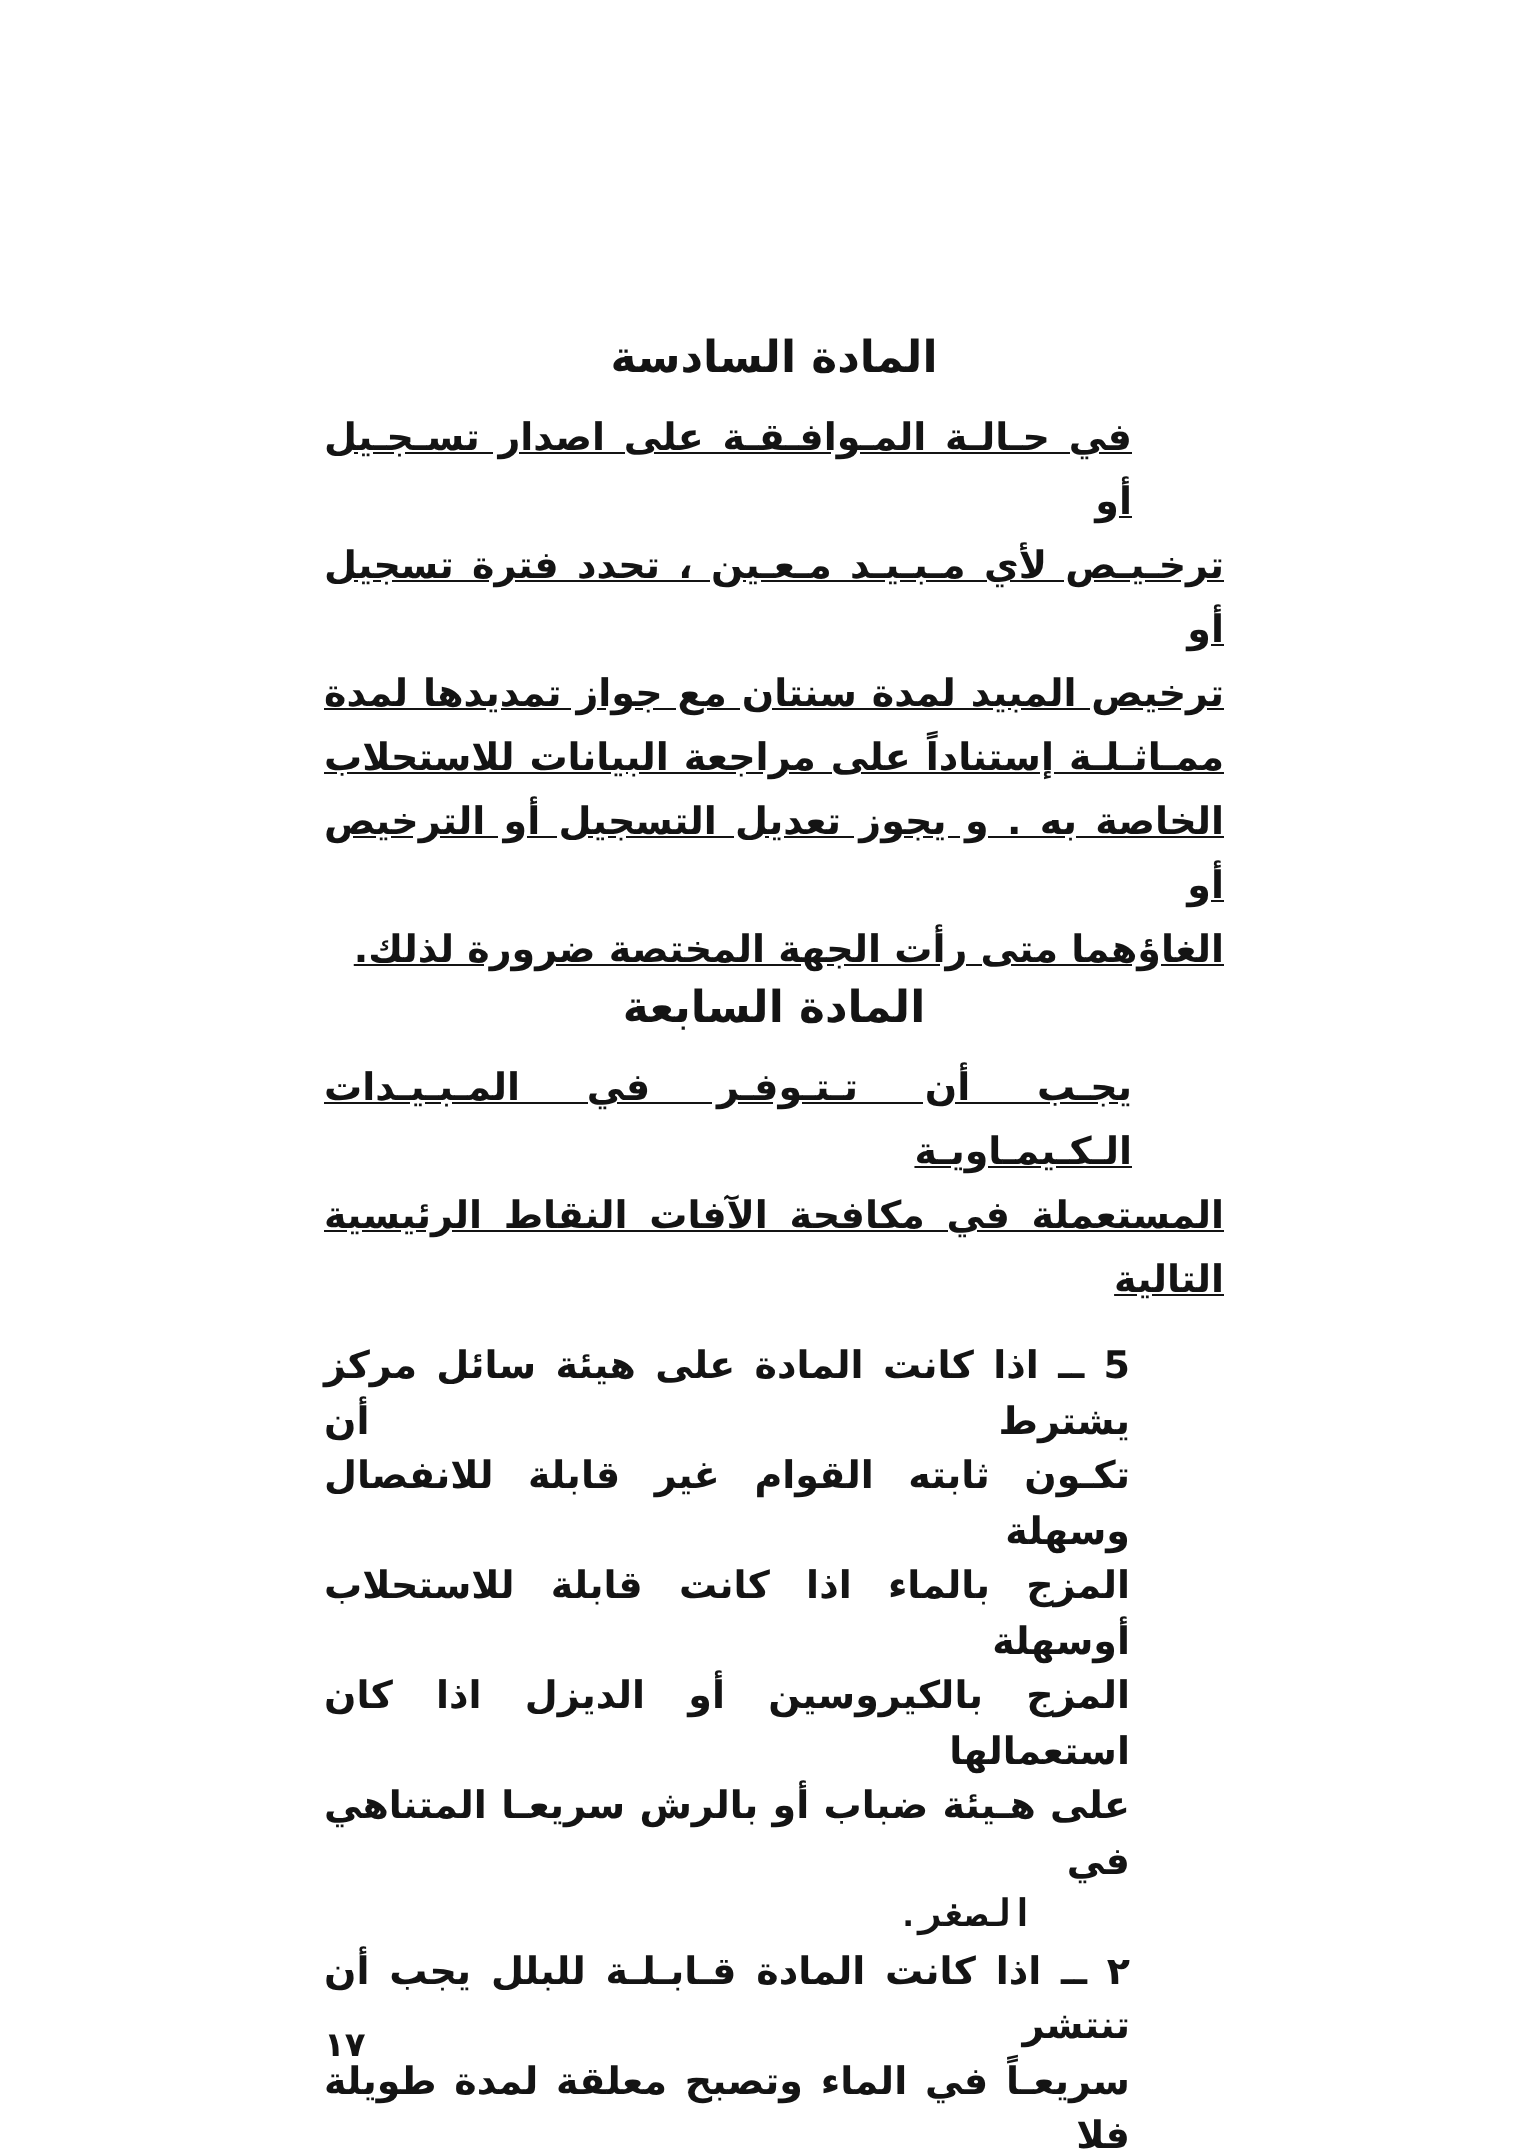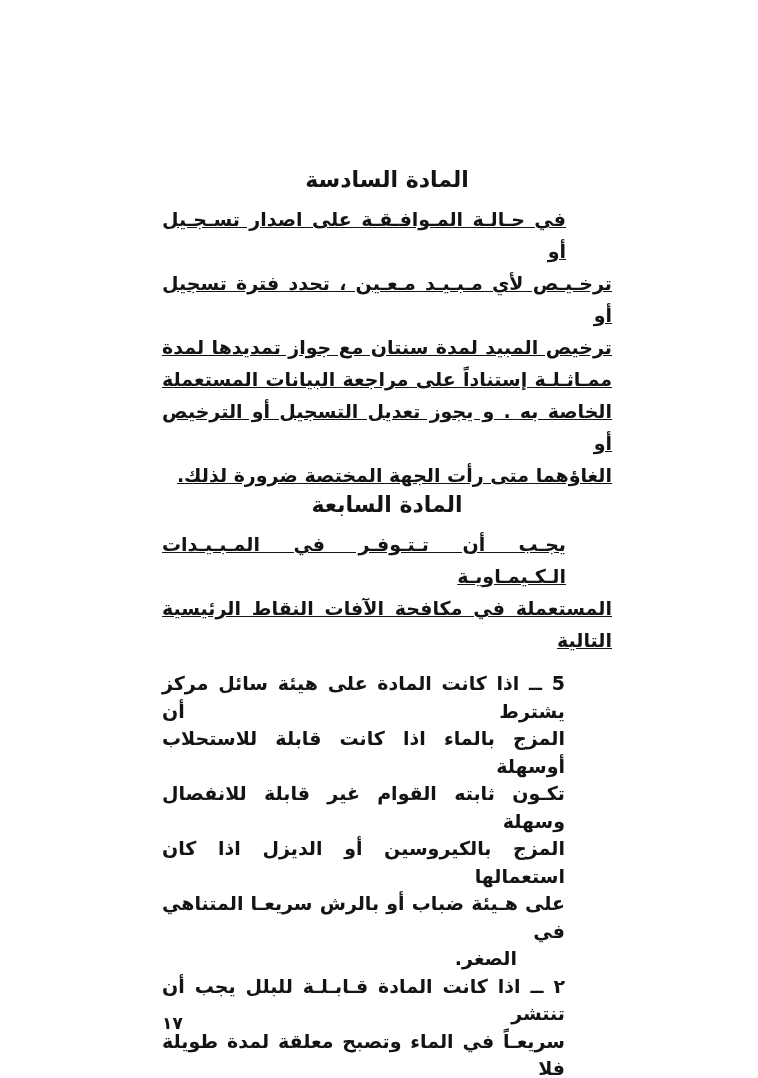--- a/index.html
+++ b/index.html
@@ -60,20 +60,21 @@
   .item-line {
     font-size: 19px;
     font-weight: bold;
     line-height: 27.5px;
     text-align: justify;
     text-align-last: justify;
   }
   .item-line.last {
     text-align-last: right;
     padding-right: 48px;
+    font-family: Liberation Mono, monospace;
   }
   .item-marker {
     white-space: pre;
   }
   .page-number {
     position: absolute;
     top: 1010px;
     right: 146px;
     left: 162px;
     text-align: left;
@@ -87,37 +88,37 @@
 
 <div class="page">
   <div class="content">
 
     <div class="article-title">المادة السادسة</div>
 
     <div class="paragraph">
         <div class="text-line first">في حـالـة المـوافـقـة على اصدار تسـجـيل أو</div>
         <div class="text-line">ترخـيـص لأي مـبـيـد مـعـين ، تحدد فترة تسجيل أو</div>
         <div class="text-line">ترخيص المبيد لمدة سنتان مع جواز تمديدها لمدة</div>
-        <div class="text-line">ممـاثـلـة إستناداً على مراجعة البيانات المستعملة</div>
+        <div class="text-line">ممـاثـلـة إستناداً على مراجعة البيانات للاستحلاب</div>
         <div class="text-line">الخاصة به . و يجوز تعديل التسجيل أو الترخيص أو</div>
         <div class="text-line last">الغاؤهما متى رأت الجهة المختصة ضرورة لذلك.</div>
       </div>
 
     <div class="article-title second">المادة السابعة</div>
 
     <div class="paragraph">
         <div class="text-line first">يجـب أن تـتـوفـر في المـبـيـدات الـكـيمـاويـة</div>
         <div class="text-line last">المستعملة في مكافحة الآفات النقاط الرئيسية التالية</div>
       </div>
 
     <div class="pest-list">
         <div class="list-item">
           <div class="item-line"><span class="item-marker">5 ــ </span>اذا كانت المادة على هيئة سائل مركز يشترط أن</div>
+          <div class="item-line">تكـون ثابته القوام غير قابلة للانفصال وسهلة</div>
           <div class="item-line">المزج بالماء اذا كانت قابلة للاستحلاب أوسهلة</div>
-          <div class="item-line">تكـون ثابته القوام غير قابلة للانفصال وسهلة</div>
           <div class="item-line">المزج بالكيروسين أو الديزل اذا كان استعمالها</div>
           <div class="item-line">على هـيئة ضباب أو بالرش سريعـا المتناهي في</div>
           <div class="item-line last">الصغر.</div>
         </div>
         <div class="list-item">
           <div class="item-line"><span class="item-marker">٢ ــ </span>اذا كانت المادة قـابـلـة للبلل يجب أن تنتشر</div>
           <div class="item-line">سريعـاً في الماء وتصبح معلقة لمدة طويلة فلا</div>
         </div>
       </div>
 

